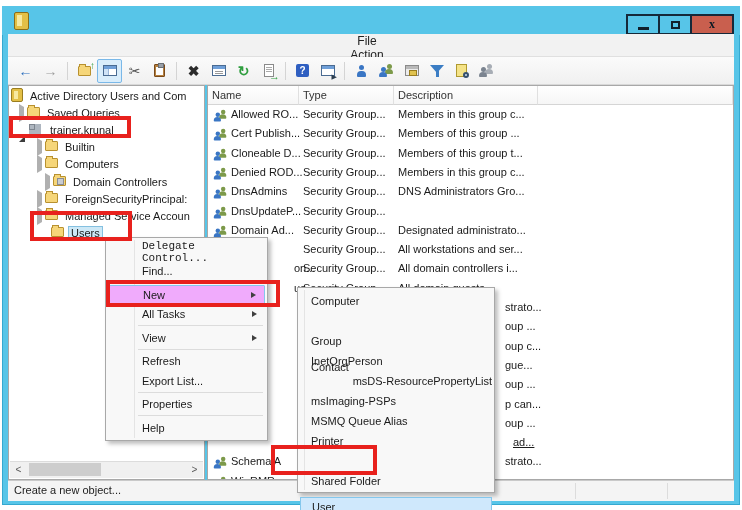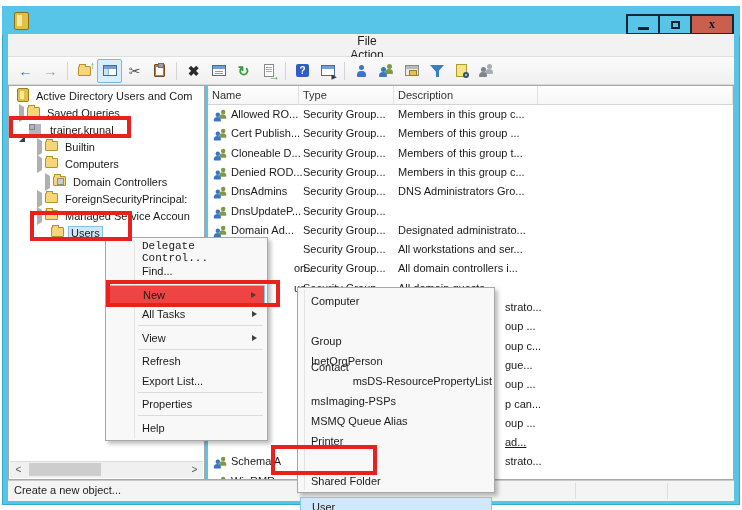--- a/index.html
+++ b/index.html
@@ -78,21 +78,21 @@
   
   .lhead{position:absolute;left:0;top:0;height:19px;border-right:1px solid #e0e0e0;border-bottom:1px solid #d5d5d5;background:linear-gradient(#ffffff,#f6f6f6);font-size:11px;color:#333;box-sizing:border-box;padding:3px 0 0 4px;}
   .lrow{position:absolute;left:0;width:525px;height:19px;font-size:11px;color:#1a1a1a;}
   .lrow .cell{position:absolute;top:2px;white-space:nowrap;}
   .licon{position:absolute;left:5px;top:3px;transform:scale(.9);}
   
   .menu{position:absolute;background:#f8f8f8;border:1px solid #a8a8a8;box-shadow:3px 3px 4px rgba(0,0,0,.25);z-index:30;box-sizing:border-box;}
   .menu .gutter{position:absolute;left:28px;top:2px;bottom:2px;width:1px;background:#e4e4e4;}
   .mitem{position:absolute;left:2px;right:2px;height:19px;font-size:11px;color:#1a1a1a;display:flex;align-items:center;}
   .mitem .lbl{margin-left:34px;}
-  .mitem.hl{background:#ef4444;border:1px solid #84c7ec;box-sizing:border-box;border-radius:1px;}
+  .mitem.hl{background:#f0abfc;border:1px solid #84c7ec;box-sizing:border-box;border-radius:1px;}
   .msep{position:absolute;left:32px;right:4px;height:1px;background:#dcdcdc;}
   .mtri{position:absolute;right:8px;width:0;height:0;border-top:3.5px solid transparent;border-bottom:3.5px solid transparent;border-left:5px solid #404040;}
   .submenu{z-index:31;}
   .submenu .gutter{left:6px;}
   .smitem{position:absolute;left:2px;right:2px;height:20px;font-size:11px;color:#1a1a1a;display:flex;align-items:center;}
   .smitem .lbl{margin-left:11px;}
   .smitem.hl{background:#cfe8fc;border:1px solid #84c7ec;box-sizing:border-box;}
   
   .statusbar{position:absolute;left:8px;top:480px;width:726px;height:20px;background:#f4f4f4;border-top:1px solid #c9c9c9;font-size:11px;color:#222;}
   .statusbar .txt{position:absolute;left:6px;top:3px;}
@@ -192,21 +192,21 @@
         <span class="findp">
           <i class="mag"></i>
         </span>
       </div>
       <div class="tbb">
         <span class="grp gray"></span>
       </div>
     </div>
 
   <div class="tree-pane" id="treepane">
-      <div class="tree-row" style="top: 1px; left: 0px; right: 0px; padding-left: 8px;">
+      <div class="tree-row" style="top: 1px; left: 0px; right: 0px; padding-left: 2px;">
         <span class="ticon"><i class="rooti"></i></span>
         <span class="tlabel">Active Directory Users and Com</span>
       </div>
       <div class="tree-row" style="top: 18.2px; left: 0px; right: 0px; padding-left: 10px;">
         <span class="tarr"><i class="ar-c"></i></span>
         <span class="ticon"><i class="fold"></i></span>
         <span class="tlabel">Saved Queries</span>
       </div>
       <div class="tree-row" style="top: 52.6px; left: 0px; right: 0px; padding-left: 28px;">
         <span class="tarr"><i class="ar-c"></i></span>
@@ -323,21 +323,21 @@
       <div class="lrow" style="top: 290.2px;">
         <span class="cell" style="left: 297px;">oup ...</span>
       </div>
       <div class="lrow" style="top: 309.5px;">
         <span class="cell" style="left: 297px;">p can...</span>
       </div>
       <div class="lrow" style="top: 328.8px;">
         <span class="cell" style="left: 297px;">oup ...</span>
       </div>
       <div class="lrow" style="top: 348.1px;">
-        <span class="cell" style="left: 297px; text-decoration: underline;">ad...</span>
+        <span class="cell" style="left: 305px; text-decoration: underline;">ad...</span>
       </div>
       <div class="lrow" style="top: 367.4px;">
         <span class="licon"><i class="grp"></i></span>
         <span class="cell" style="left: 23px;">Schema A</span>
         <span class="cell" style="left: 297px;">strato...</span>
       </div>
       <div class="lrow" style="top: 386.7px;">
         <span class="licon"><i class="grp"></i></span>
         <span class="cell" style="left: 23px;">WinRMRe</span>
         <span class="cell" style="left: 297px;">oup ...</span>

